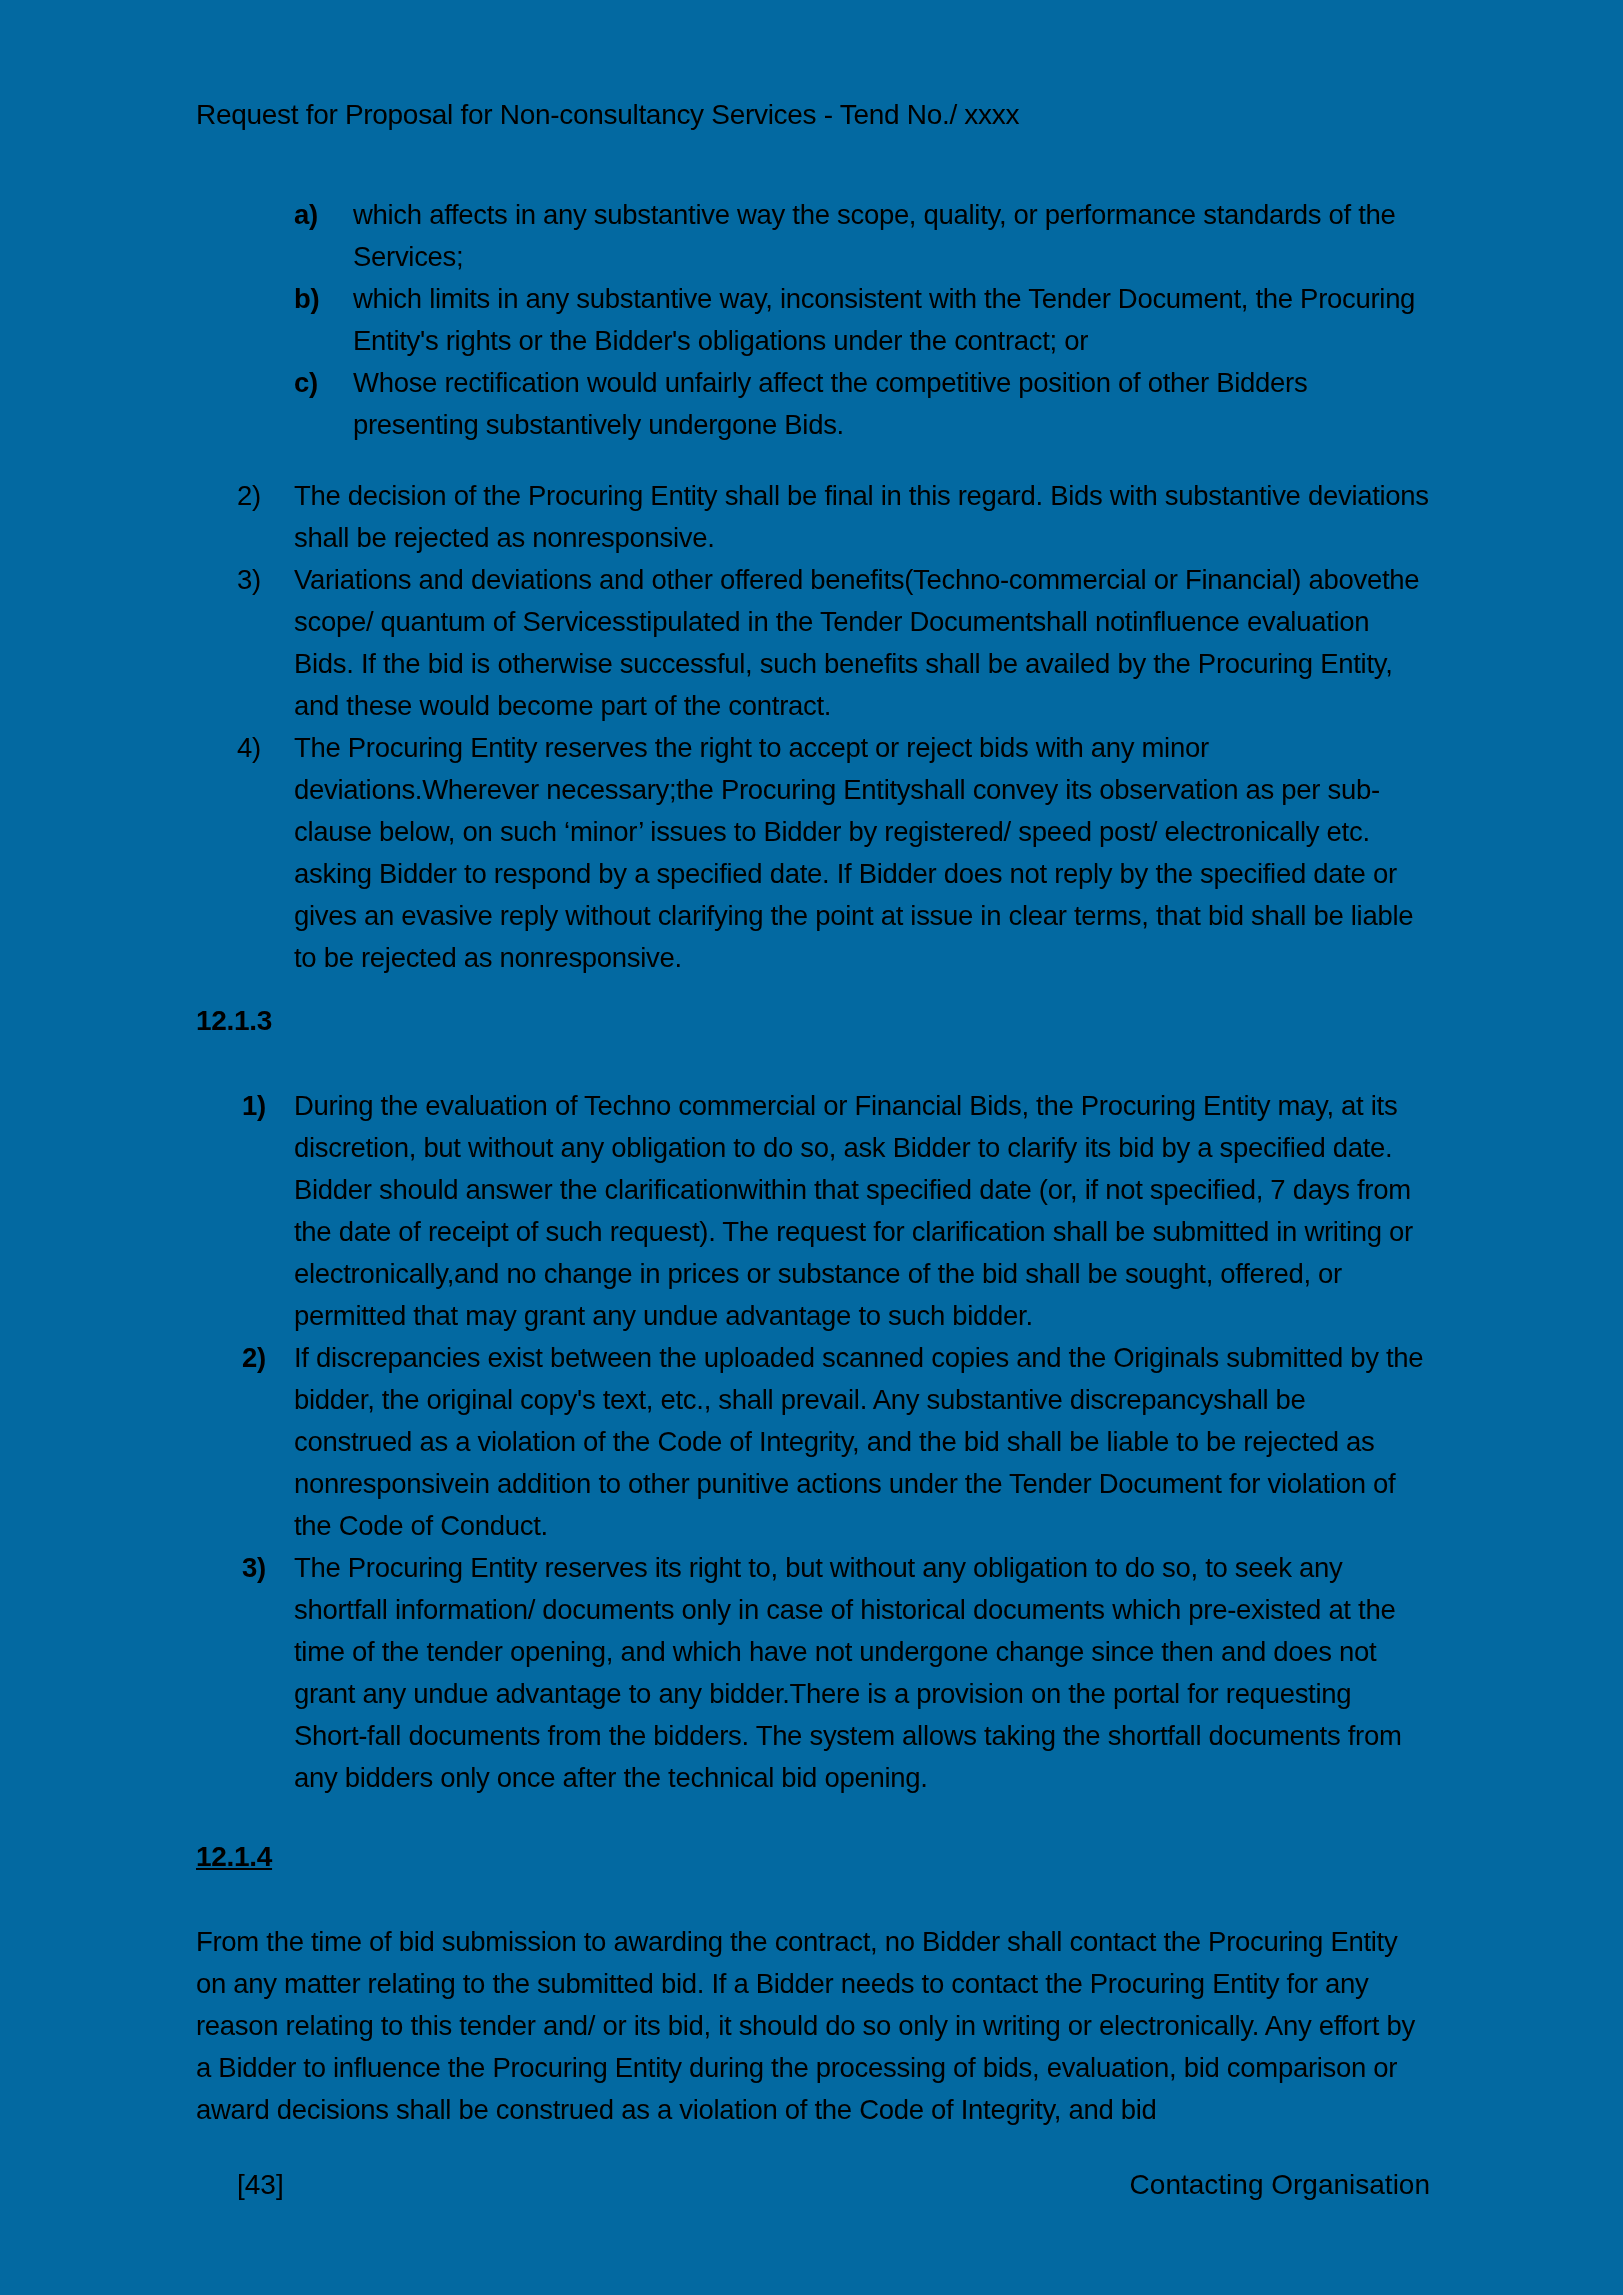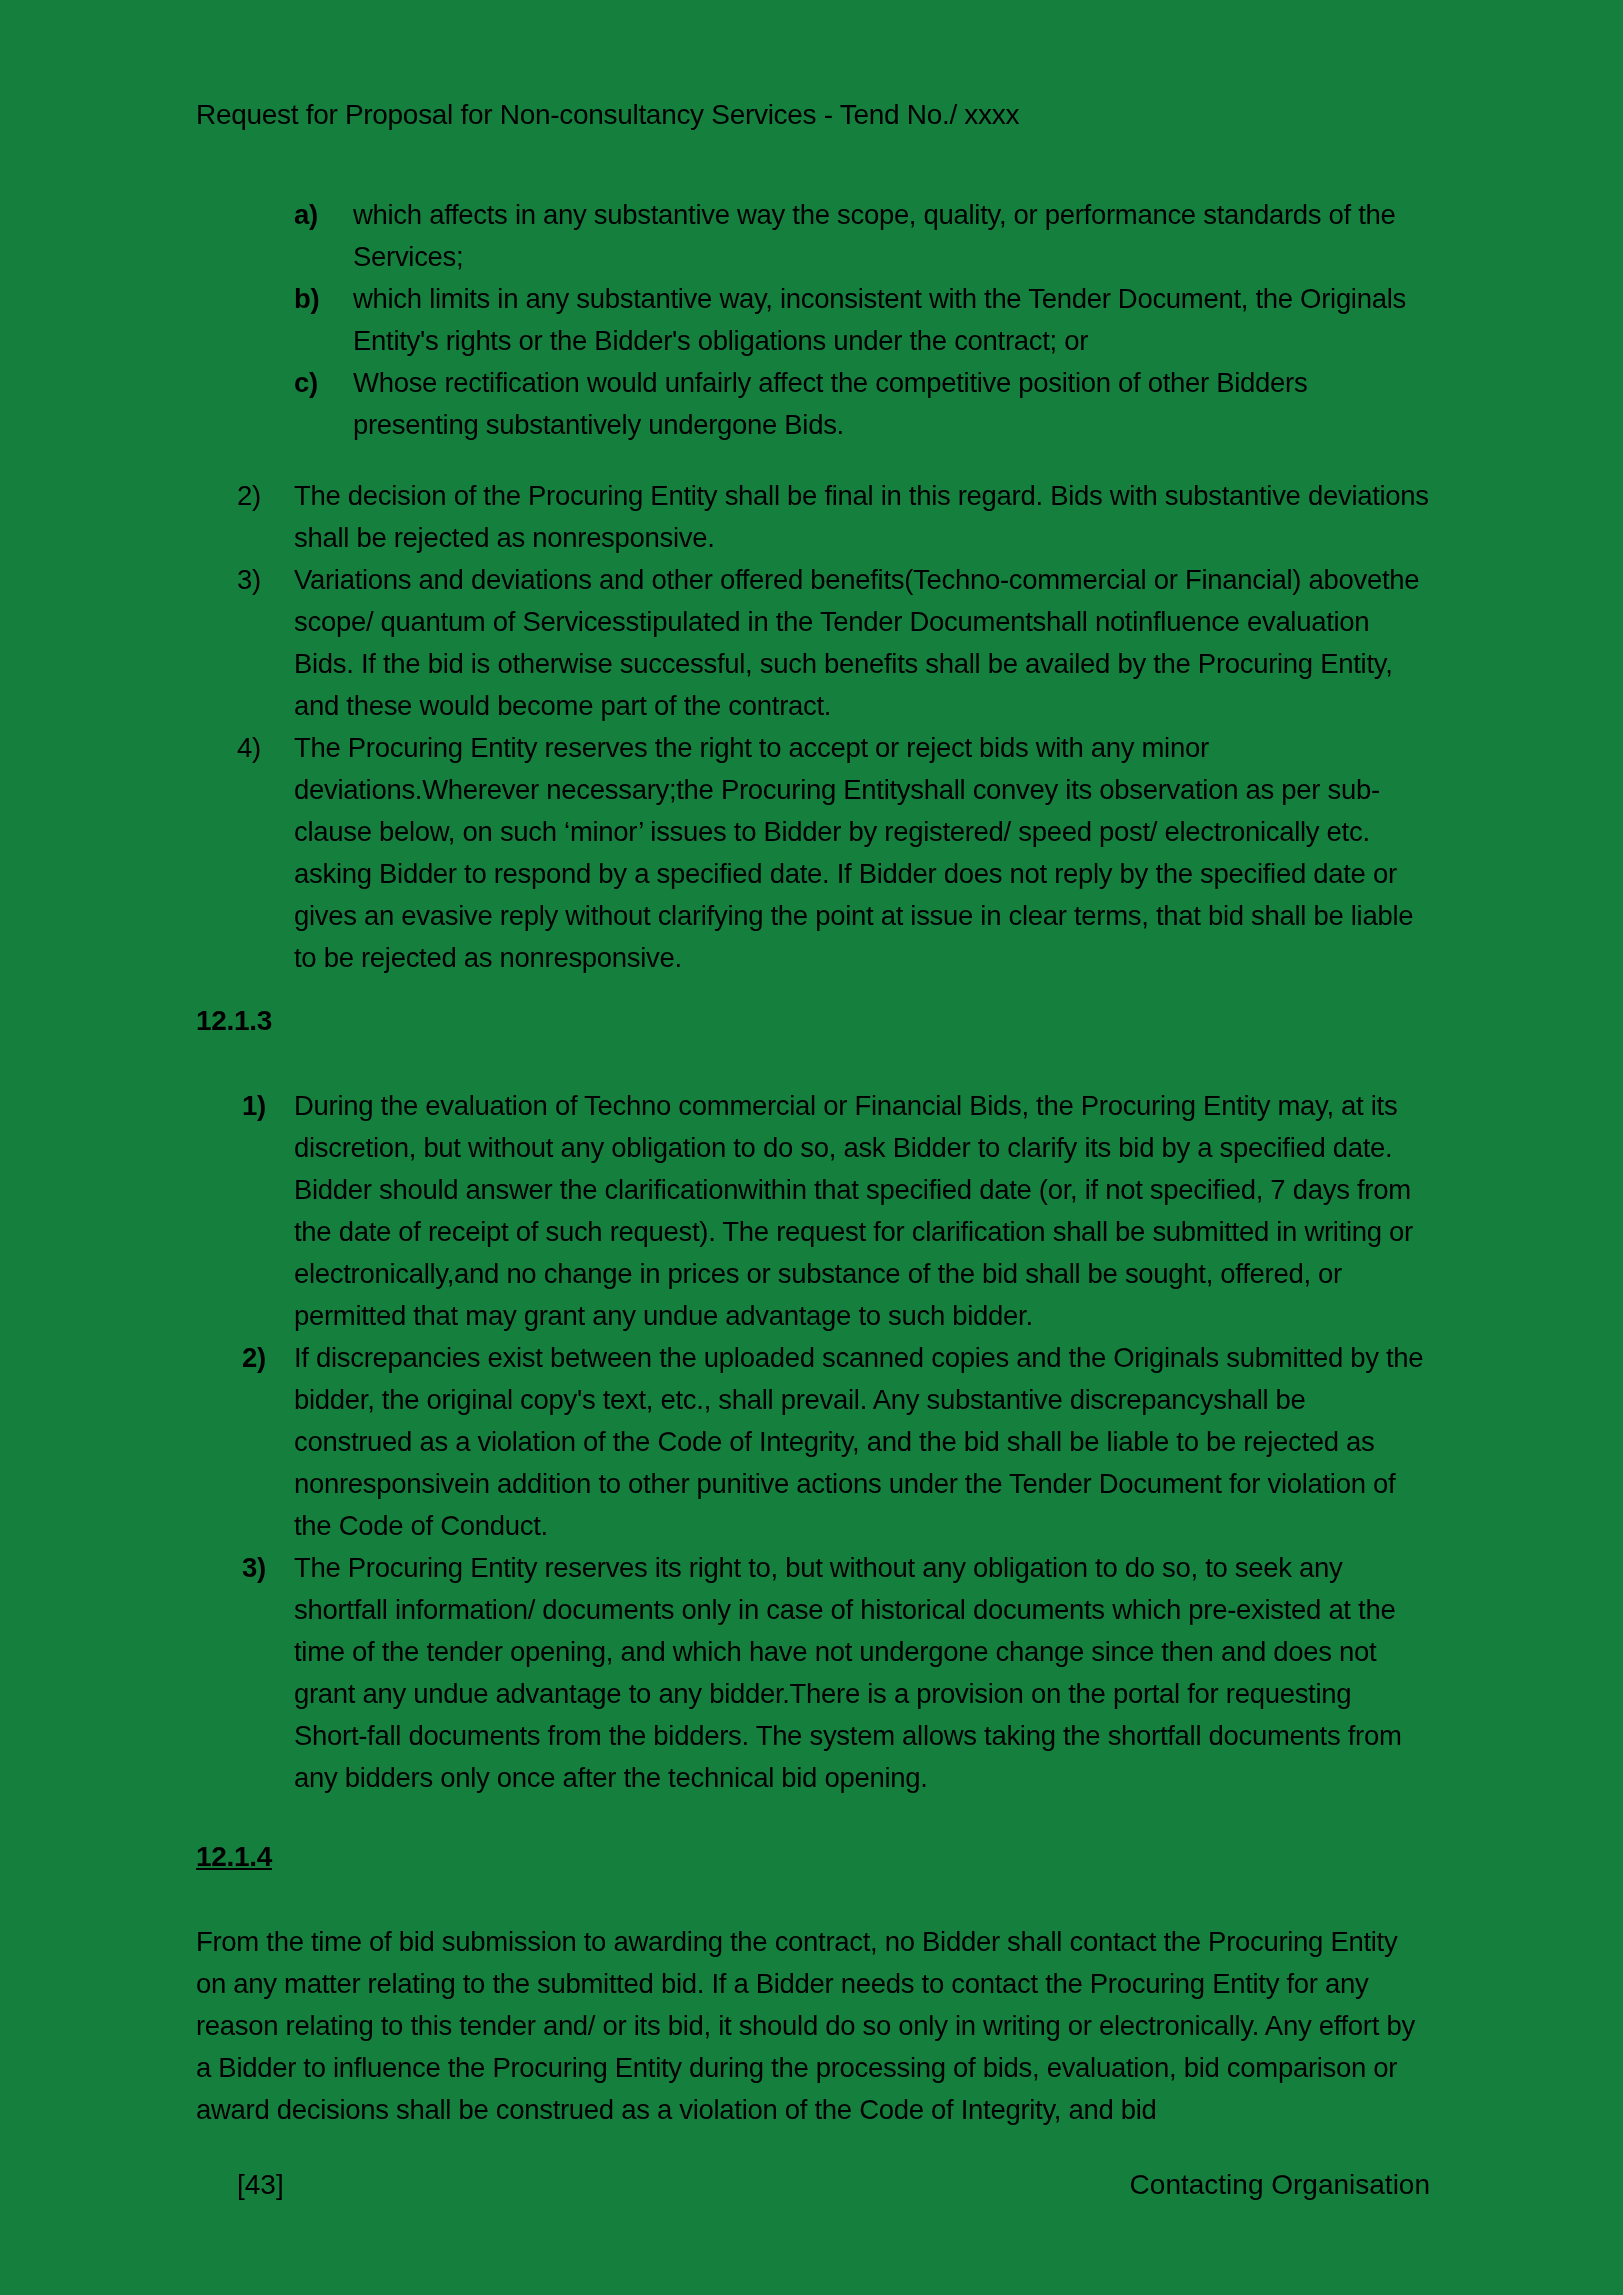--- a/index.html
+++ b/index.html
@@ -4,21 +4,21 @@
 <style>
   html, body {
     margin: 0;
     padding: 0;
     background: #ffffff;
   }
   .page {
     position: relative;
     width: 1623px;
     height: 2295px;
-    background: #15803d;
+    background: #0369a1;
     color: #000000;
     font-family: "Liberation Sans", sans-serif;
     overflow: hidden;
   }
   .content {
     position: absolute;
     left: 196px;
     right: 193px;
     top: 95px;
   }
@@ -78,21 +78,21 @@
 
     <div class="body-text">
 
       <div class="list list-abc">
         <div class="list-item">
           <span class="marker marker-bold">a)</span>
           <span>which affects in any substantive way the scope, quality, or performance standards of the Services;</span>
         </div>
         <div class="list-item">
           <span class="marker marker-bold">b)</span>
-          <span>which limits in any substantive way, inconsistent with the Tender Document, the Originals Entity's rights or the Bidder's obligations under the contract; or</span>
+          <span>which limits in any substantive way, inconsistent with the Tender Document, the Procuring Entity's rights or the Bidder's obligations under the contract; or</span>
         </div>
         <div class="list-item">
           <span class="marker marker-bold">c)</span>
           <span>Whose rectification would unfairly affect the competitive position of other Bidders presenting substantively undergone Bids.</span>
         </div>
       </div>
 
       <div class="list list-234">
         <div class="list-item">
           <span class="marker">2)</span>

